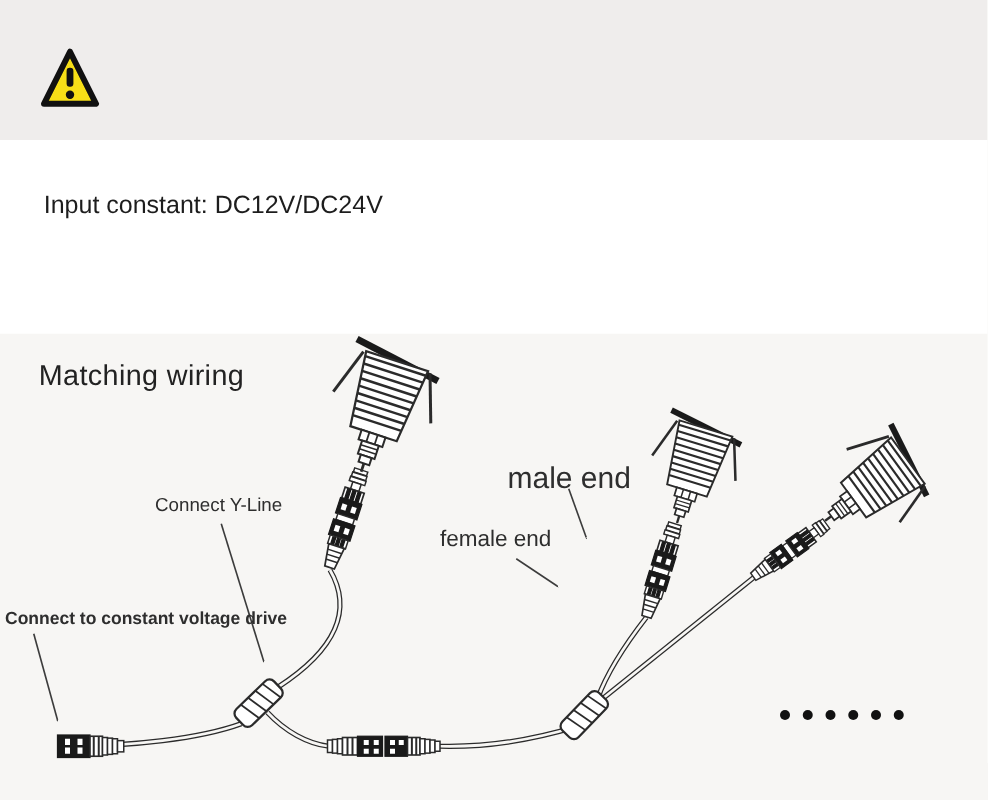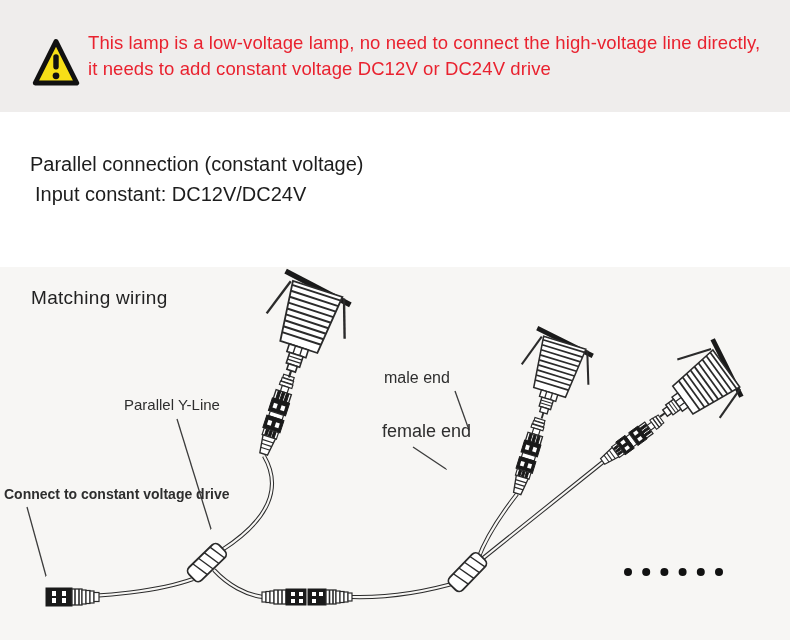--- a/index.html
+++ b/index.html
@@ -33,26 +33,26 @@
     padding:37px 0 0 30px;font-size:20px;line-height:30px;
   }
   .specs .indent{padding-left:5px;}
 
   .diagram{
     position:absolute;left:0;top:267px;width:790px;height:373px;
     background:var(--diagram-bg);
   }
   .diagram-title{
     position:absolute;left:31px;top:20px;
-    font-size:19px;color:#222;letter-spacing:.3px;
+    font-size:23px;color:#222;letter-spacing:.3px;
   }
   .dlabel{position:absolute;color:#2e2e2e;white-space:nowrap;}
   .lbl-yline{left:124px;top:129px;font-size:15px;}
-  .lbl-male{left:384px;top:102px;font-size:16px;}
-  .lbl-female{left:382px;top:154px;font-size:18px;text-align:right;}
+  .lbl-male{left:406px;top:102px;font-size:24px;}
+  .lbl-female{left:352px;top:154px;font-size:18px;text-align:right;}
   .lbl-drive{left:4px;top:219px;font-size:14px;font-weight:bold;}
 
   svg{display:block;}
   .cbl-o{stroke:var(--line-art);stroke-width:4.2;fill:none;}
   .cbl-i{stroke:var(--diagram-bg);stroke-width:2.2;fill:none;}
   .ln{stroke:var(--line-art);fill:none;}
   .wfill{fill:#ffffff;stroke:var(--line-art);}
   .bfill{fill:#1a1a1a;stroke:#1a1a1a;}
   .leader{stroke:#3c3c3c;stroke-width:1.3;fill:none;}
 </style>
@@ -60,28 +60,23 @@
 <body>
 
 <div class="banner">
   <div class="tri-wrap">
     <svg width="48" height="54" viewBox="0 0 60 66">
       <path d="M30,6 L56,58 L4,58 Z" fill="var(--triangle-yellow)" stroke="#111" stroke-width="6" stroke-linejoin="round"></path>
       <rect x="26.6" y="22" width="6.8" height="19" rx="3.2" fill="#111"></rect>
       <circle cx="30" cy="49" r="4.2" fill="#111"></circle>
     </svg>
   </div>
-  <div class="warning-text">
-    <div>This lamp is a low-voltage lamp, no need to connect the high-voltage line directly,</div>
-    <div>it needs to add constant voltage DC12V or DC24V drive</div>
-  </div>
 </div>
 
 <div class="specs">
-  <div>Parallel connection (constant voltage)</div>
   <div class="indent">Input constant: DC12V/DC24V</div>
 </div>
 
 <div class="diagram">
 
   <svg width="790" height="373" viewBox="0 0 790 373">
     <defs>
       <marker id="vhead" markerUnits="userSpaceOnUse" markerWidth="34" markerHeight="34" refX="0" refY="0" orient="auto">
         <path d="M-14,-7 L0,0 L-14,7" fill="none" stroke="#3c3c3c" stroke-width="1.3"></path>
       </marker>
@@ -222,17 +217,17 @@
         <circle cx="628" cy="305" r="4" fill="#111"></circle>
         <circle cx="646.2" cy="305" r="4" fill="#111"></circle>
         <circle cx="664.4" cy="305" r="4" fill="#111"></circle>
         <circle cx="682.6" cy="305" r="4" fill="#111"></circle>
         <circle cx="700.8" cy="305" r="4" fill="#111"></circle>
         <circle cx="719" cy="305" r="4" fill="#111"></circle>
       </g>
   </svg>
 
   <div class="diagram-title">Matching wiring</div>
-  <div class="dlabel lbl-yline">Parallel Y-Line</div>
+  <div class="dlabel lbl-yline">Connect Y-Line</div>
   <div class="dlabel lbl-male">male end</div>
   <div class="dlabel lbl-female">female end</div>
   <div class="dlabel lbl-drive">Connect to constant voltage drive</div>
 </div>
 
 </body></html>

